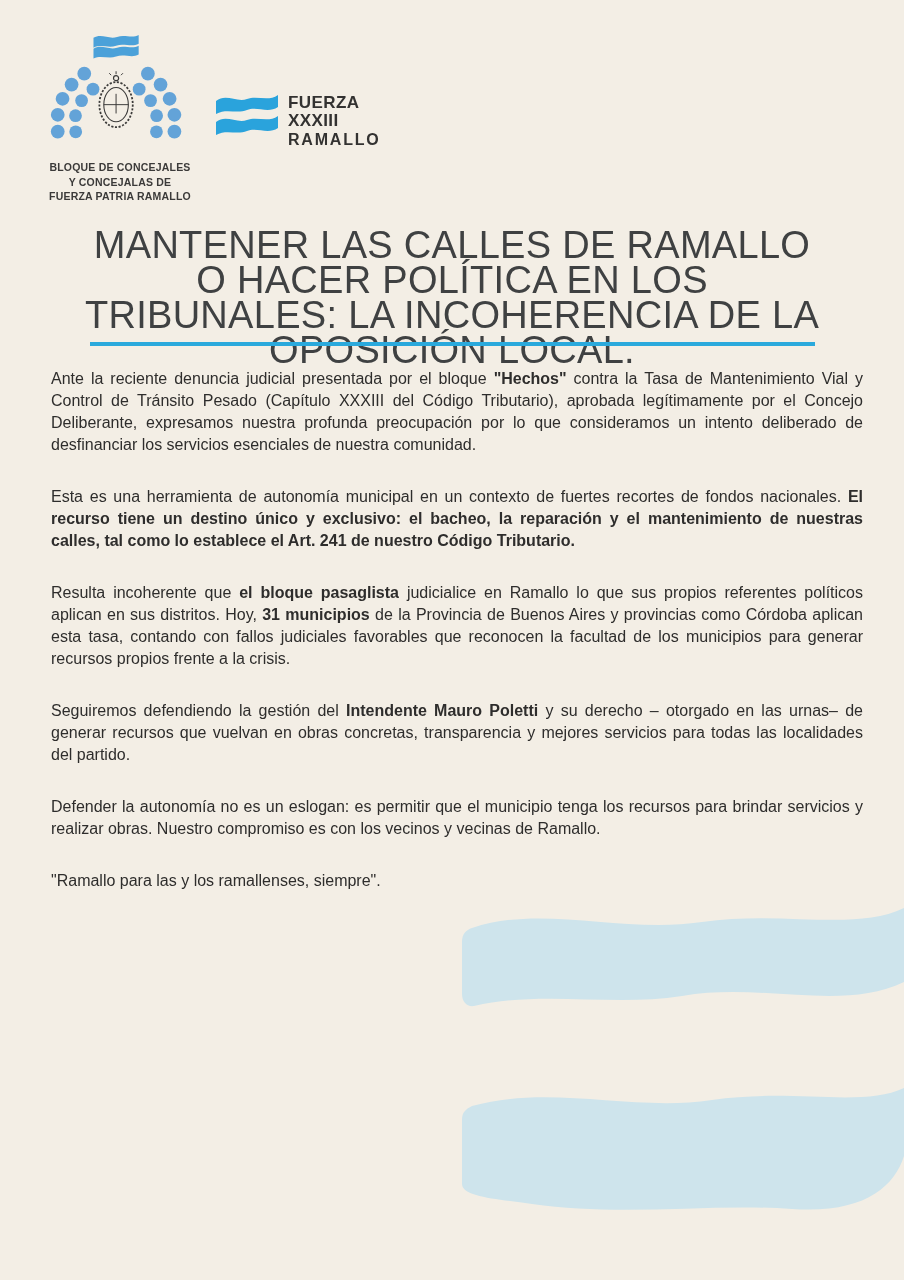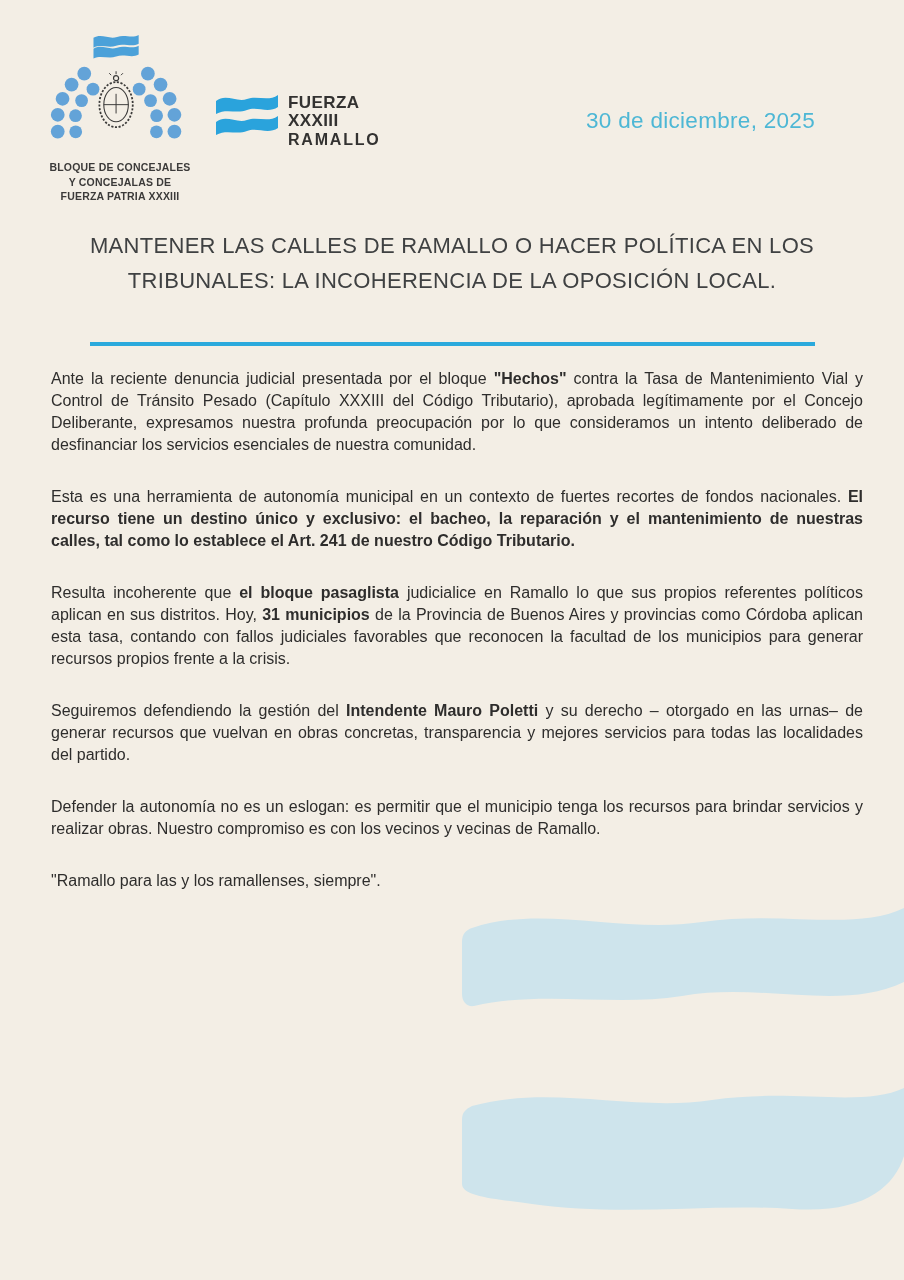--- a/index.html
+++ b/index.html
@@ -33,21 +33,21 @@
   .fp-logo svg{display:block;width:62px;height:48px;}
   .fp-logo svg path{fill:var(--logo-flag);}
   .fp-text{line-height:1.06;color:#333231;margin-top:16px;}
   .fp-line{font-size:17px;font-weight:700;letter-spacing:.4px;}
   .fp-line-small{font-size:16px;font-weight:700;letter-spacing:1.8px;margin-top:2px;}
   .date{position:absolute;top:108px;right:89px;font-size:22.5px;color:var(--date-text);
     letter-spacing:.3px;z-index:2;}
 
   
   .title{position:absolute;top:228px;left:80px;right:80px;text-align:center;
-    font-size:22px;font-weight:400;line-height:35px;letter-spacing:.3px;
+    font-size:38px;font-weight:400;line-height:35px;letter-spacing:.3px;
     color:var(--title-text);z-index:2;}
   .rule{position:absolute;top:342px;left:90px;width:725px;height:4px;
     background:var(--accent-rule);border:none;z-index:2;}
 
   
   .article{position:absolute;top:368px;left:51px;width:812px;z-index:1;}
   .article p{font-size:16px;line-height:22px;text-align:justify;margin:0 0 30px;}
   .article p:last-child{margin-bottom:0;}
   .article .b{font-weight:700;}
 </style>
@@ -100,37 +100,36 @@
         <line x1="0" y1="-11" x2="0" y2="9" stroke-width="1"></line>
         <circle cy="-27" r="2.6" stroke-width="1.2"></circle>
         <line x1="-5" y1="-30" x2="-7" y2="-32" stroke-width="1"></line>
         <line x1="5" y1="-30" x2="7" y2="-32" stroke-width="1"></line>
         <line x1="0" y1="-31" x2="0" y2="-34" stroke-width="1"></line>
       </g>
     </svg>
     <div class="bloc-caption">
       <div>BLOQUE DE CONCEJALES</div>
       <div>Y CONCEJALAS DE</div>
-      <div>FUERZA PATRIA XXXIII</div>
+      <div>FUERZA PATRIA RAMALLO</div>
     </div>
   </div>
 
   <div class="fp-logo">
     <svg viewBox="0 0 62 48" aria-hidden="true">
       <path d="M0,12 C10,4 21,14 31,10 C41,6 52,13 62,6 L62,18 C52,25 41,17 31,21 C21,25 10,19 0,25 Z"></path>
       <path d="M0,33 C10,25 21,35 31,31 C41,27 52,34 62,27 L62,39 C52,46 41,38 31,42 C21,46 10,40 0,46 Z"></path>
     </svg>
     <div class="fp-text">
       <div class="fp-line">FUERZA</div>
       <div class="fp-line">XXXIII</div>
       <div class="fp-line-small">RAMALLO</div>
     </div>
   </div>
 
-  <div class="date">30 de diciembre, 2025</div>
 
   <h1 class="title">MANTENER LAS CALLES DE RAMALLO O HACER POLÍTICA EN LOS TRIBUNALES: LA INCOHERENCIA DE LA OPOSICIÓN LOCAL.</h1>
   <div class="rule"></div>
 
   <main class="article">
       <p><span>Ante la reciente denuncia judicial presentada por el bloque </span><span class="b">"Hechos"</span><span> contra la Tasa de Mantenimiento Vial y Control de Tránsito Pesado (Capítulo XXXIII del Código Tributario), aprobada legítimamente por el Concejo Deliberante, expresamos nuestra profunda preocupación por lo que consideramos un intento deliberado de desfinanciar los servicios esenciales de nuestra comunidad.</span></p>
       <p><span>Esta es una herramienta de autonomía municipal en un contexto de fuertes recortes de fondos nacionales. </span><span class="b">El recurso tiene un destino único y exclusivo: el bacheo, la reparación y el mantenimiento de nuestras calles, tal como lo establece el Art. 241 de nuestro Código Tributario.</span></p>
       <p><span>Resulta incoherente que </span><span class="b">el bloque pasaglista</span><span> judicialice en Ramallo lo que sus propios referentes políticos aplican en sus distritos. Hoy, </span><span class="b">31 municipios</span><span> de la Provincia de Buenos Aires y provincias como Córdoba aplican esta tasa, contando con fallos judiciales favorables que reconocen la facultad de los municipios para generar recursos propios frente a la crisis.</span></p>
       <p><span>Seguiremos defendiendo la gestión del </span><span class="b">Intendente Mauro Poletti</span><span> y su derecho – otorgado en las urnas– de generar recursos que vuelvan en obras concretas, transparencia y mejores servicios para todas las localidades del partido.</span></p>
       <p><span>Defender la autonomía no es un eslogan: es permitir que el municipio tenga los recursos para brindar servicios y realizar obras. Nuestro compromiso es con los vecinos y vecinas de Ramallo.</span></p>

